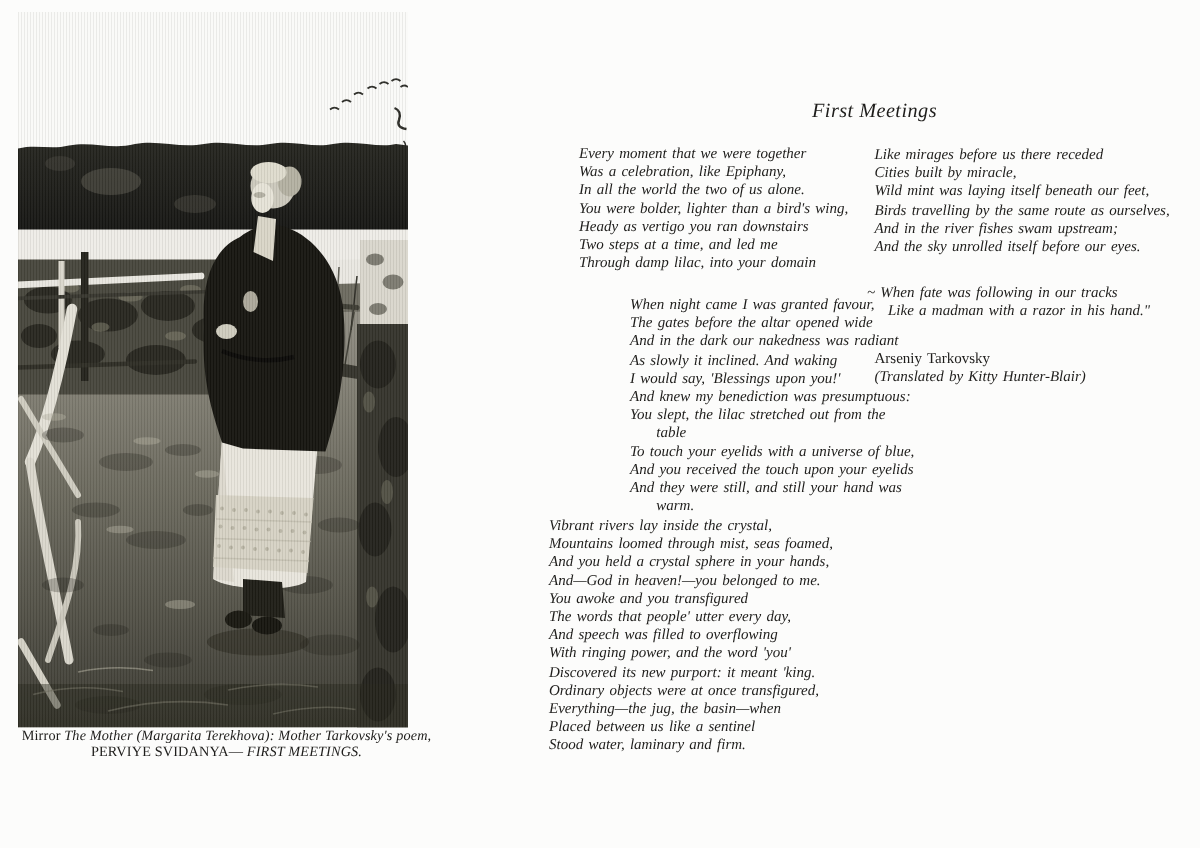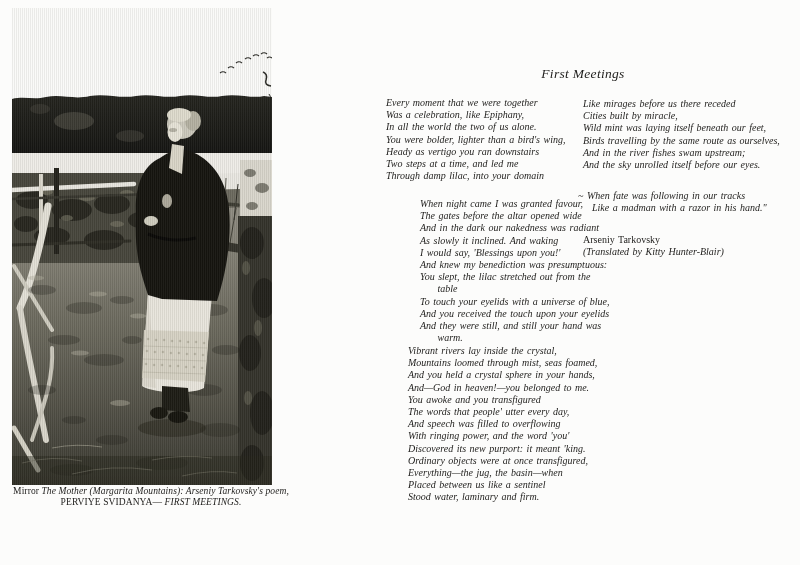--- a/index.html
+++ b/index.html
@@ -28,21 +28,21 @@
     text-align:center; font-size:13.5px; font-style:italic; font-weight:normal;
     letter-spacing:.3px;
   }
   .stanza {
     position:absolute; font-style:italic; font-size:10px; line-height:12.2px;
     word-spacing:1px;
   }
   .poem-line { white-space:pre; }
   .c1s1 { left:386px; top:97px; }
   .c1s2 { left:396px; top:198px;margin-left:24px; }
-  .c1s3 { left:408px; top:345px; }
+  .c1s3 { left:366px; top:345px; }
   .c2s1 { left:583px; top:98px; }
   .c2couplet { left:592px; top:190px; }
   .c2couplet .poem-line:first-child { margin-left:-14px; }
   .attribution { position:absolute; left:583px; top:234px; font-size:10px; line-height:12.4px; word-spacing:1px; }
   .attribution .author { font-style:normal; }
   .attribution .translator { font-style:italic; }
 </style>
 </head>
 <body>
 
@@ -240,21 +240,21 @@
         <path d="M60,466 q40,-10 80,-4"></path>
         <path d="M140,452 q30,-6 60,-2"></path>
         <path d="M40,440 q25,-5 50,-1"></path>
         <path d="M170,468 q30,-7 55,-3"></path>
       </g>
       <rect x="0" y="448" width="260" height="29" fill="#242319" opacity=".45"></rect>
     </svg>
     <div class="grain"></div>
   </figure>
 
-  <p class="caption"><span>Mirror </span><em>The Mother (Margarita Mountains): Arseniy Tarkovsky's poem,</em><br><span>PERVIYE SVIDANYA— </span><em>FIRST MEETINGS.</em></p>
+  <p class="caption"><span>Mirror </span><em>The Mother (Margarita Terekhova): Mother Tarkovsky's poem,</em><br><span>PERVIYE SVIDANYA— </span><em>FIRST MEETINGS.</em></p>
 
   <h1 class="title">First Meetings</h1>
 
   <div class="stanza c1s1">
       <div class="poem-line">Every moment that we were together</div>
       <div class="poem-line">Was a celebration, like Epiphany,</div>
       <div class="poem-line">In all the world the two of us alone.</div>
       <div class="poem-line">You were bolder, lighter than a bird's wing,</div>
       <div class="poem-line">Heady as vertigo you ran downstairs</div>
       <div class="poem-line">Two steps at a time, and led me</div>

